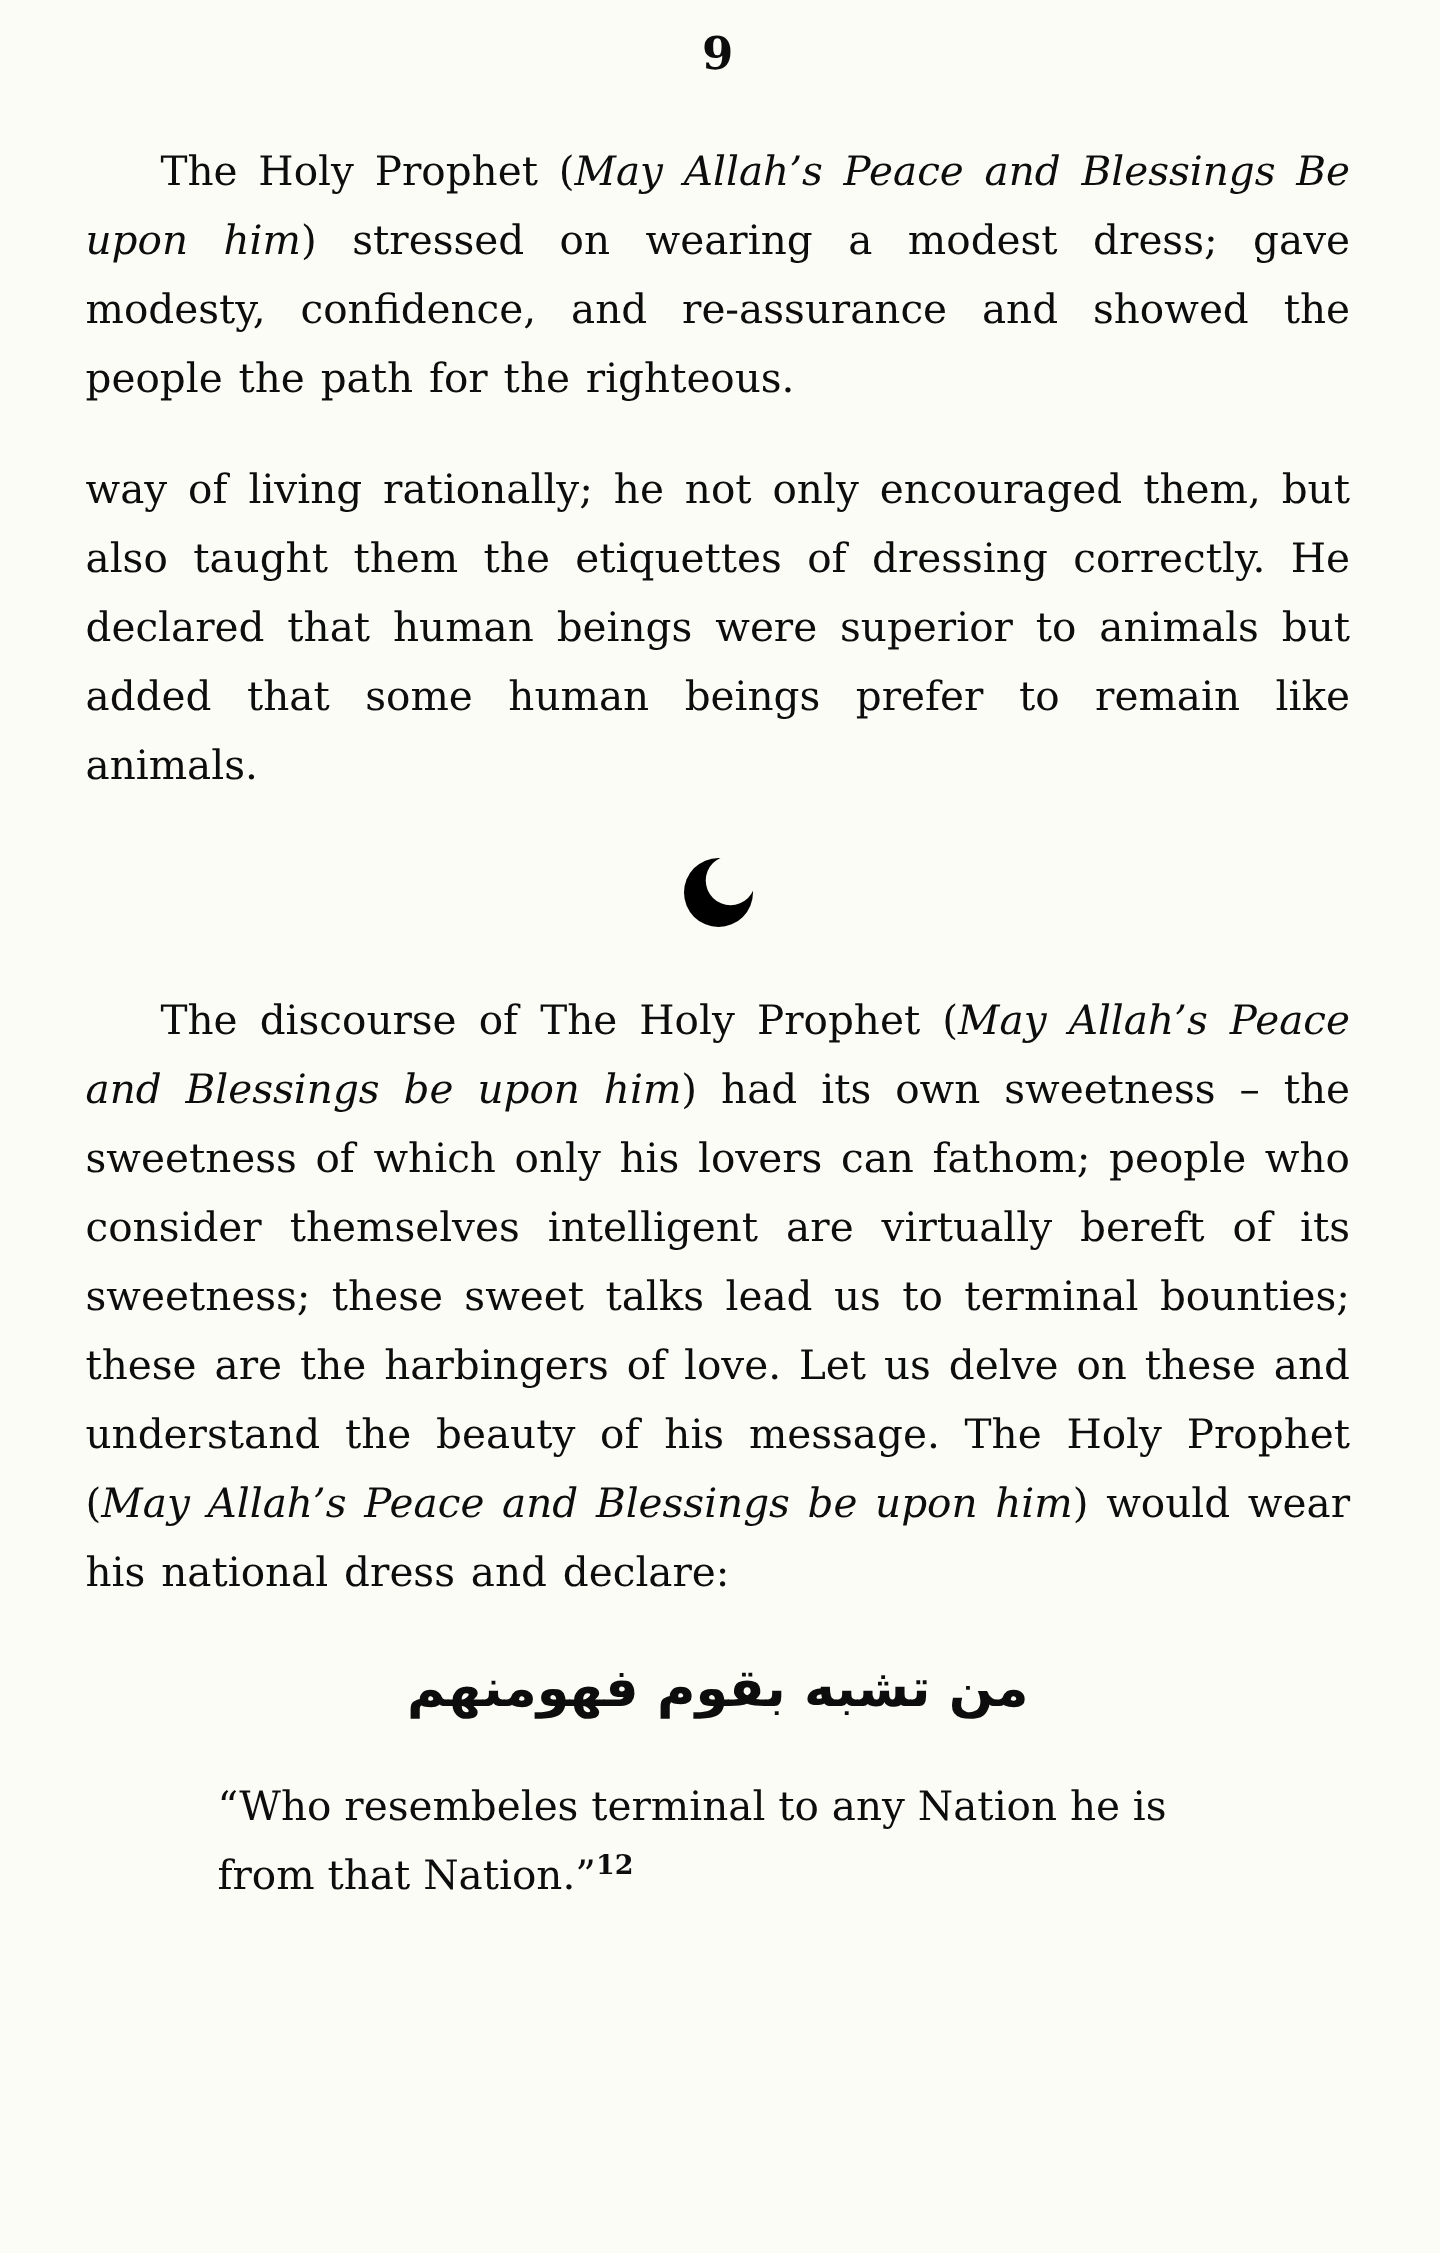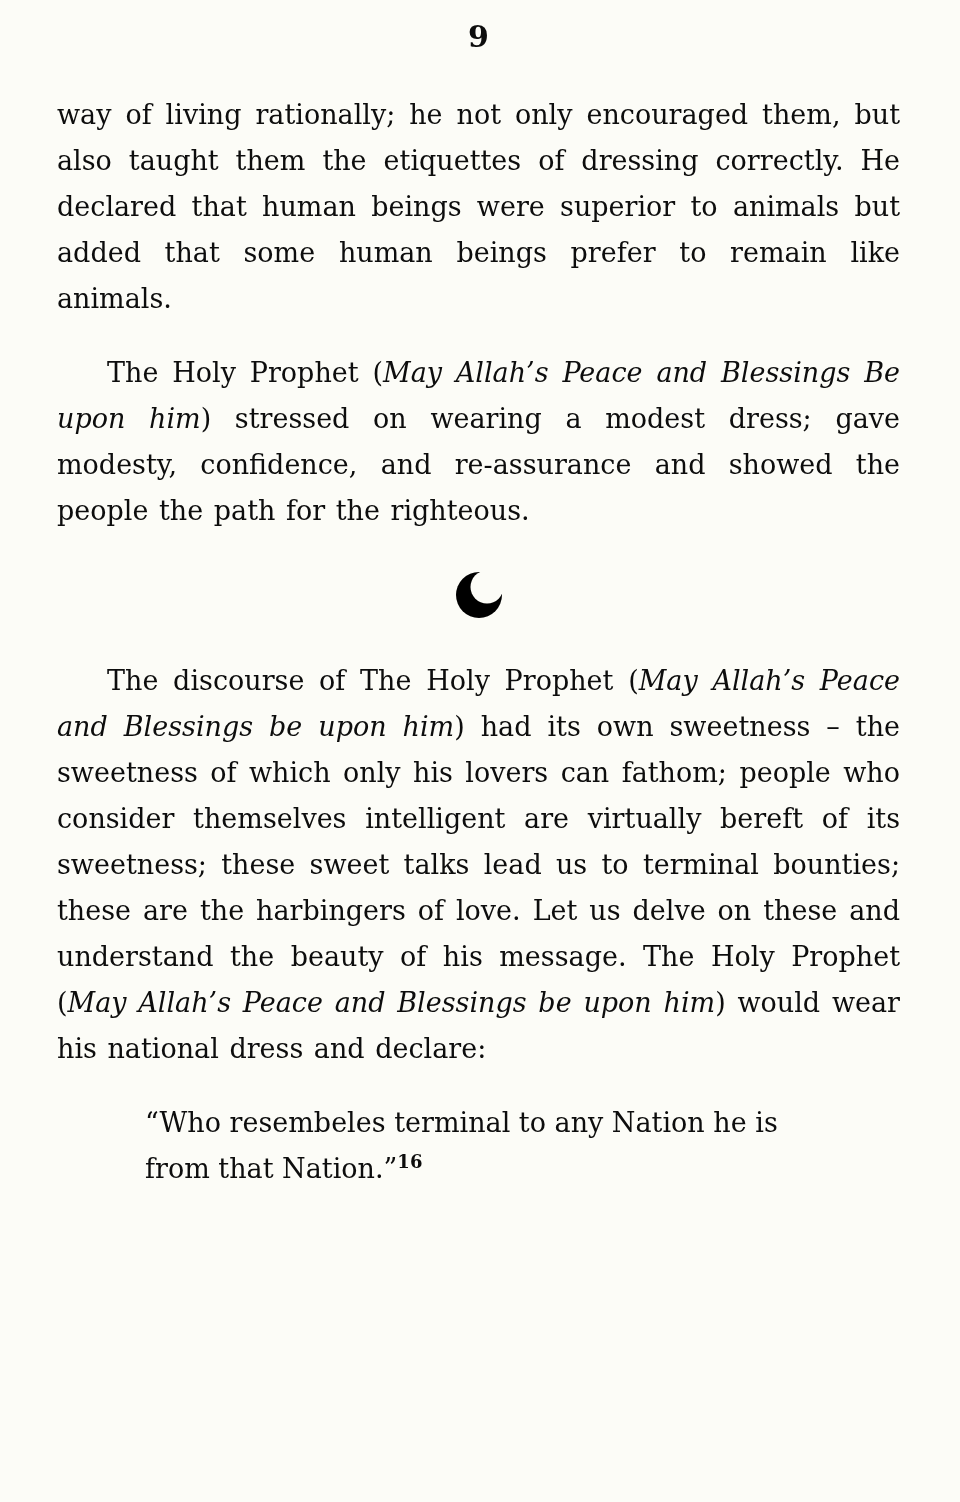--- a/index.html
+++ b/index.html
@@ -70,31 +70,32 @@
     line-height: 0;
   }
 </style>
 </head>
 <body>
 
 <div class="page">
 
   <div class="page-number">9</div>
 
+  <p class="para indent"><span>The Holy Prophet (</span><span class="seg-italic">May Allah’s Peace and Blessings Be upon him</span><span>) stressed on wearing a modest dress; gave modesty, confidence, and re-assurance and showed the people the path for the righteous.</span></p>
+
   <p class="para"><span>way of living rationally; he not only encouraged them, but also taught them the etiquettes of dressing correctly. He declared that human beings were superior to animals but added that some human beings prefer to remain like animals.</span></p>
-
-  <p class="para indent"><span>The Holy Prophet (</span><span class="seg-italic">May Allah’s Peace and Blessings Be upon him</span><span>) stressed on wearing a modest dress; gave modesty, confidence, and re-assurance and showed the people the path for the righteous.</span></p>
 
   <div class="ornament">
     <span>
       <svg width="52" height="52" viewBox="0 0 52 52" aria-hidden="true">
         <circle cx="26" cy="27" r="23" fill="#000000"></circle>
         <circle cx="34" cy="19" r="16.5" fill="#fcfcf7"></circle>
       </svg>
     </span>
   </div>
 
   <p class="para indent"><span>The discourse of The Holy Prophet (</span><span class="seg-italic">May Allah’s Peace and Blessings be upon him</span><span>) had its own sweetness – the sweetness of which only his lovers can fathom; people who consider themselves intelligent are virtually bereft of its sweetness; these sweet talks lead us to terminal bounties; these are the harbingers of love. Let us delve on these and understand the beauty of his message. The Holy Prophet (</span><span class="seg-italic">May Allah’s Peace and Blessings be upon him</span><span>) would wear his national dress and declare:</span></p>
 
+  <p class="arabic-line" dir="rtl">من تشبه بقوم فهومنهم</p>
 
-  <p class="quote"><span>“Who resembeles terminal to any Nation he is from that Nation.”</span><sup>16</sup></p>
+  <p class="quote"><span>“Who resembeles terminal to any Nation he is from that Nation.”</span><sup>12</sup></p>
 
 </div>
 
 </body></html>

